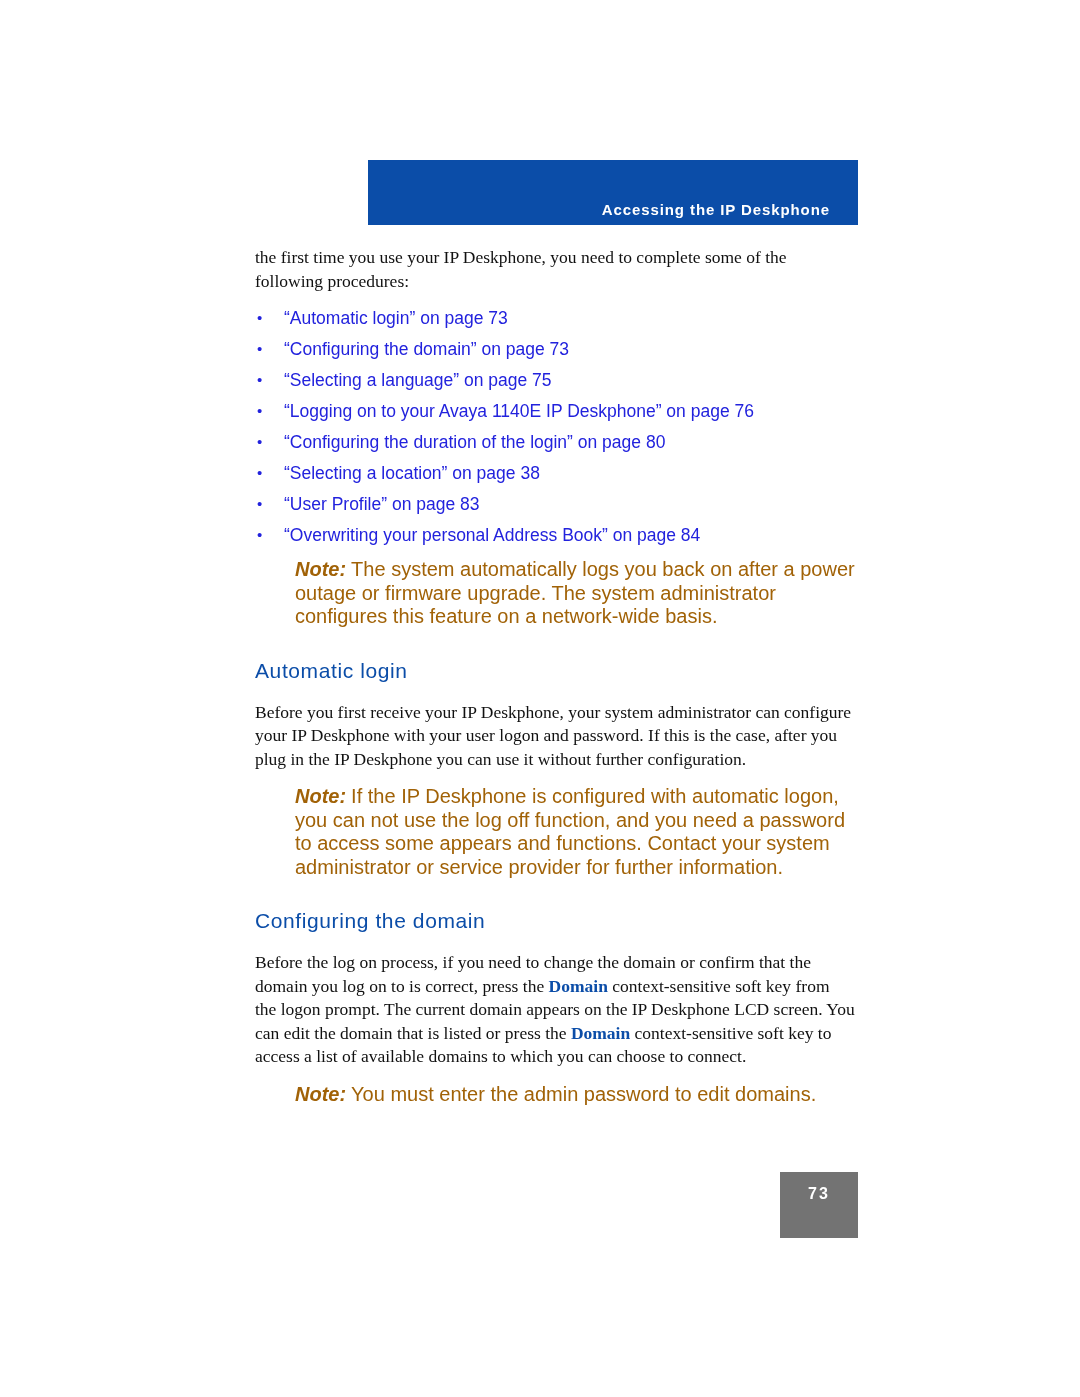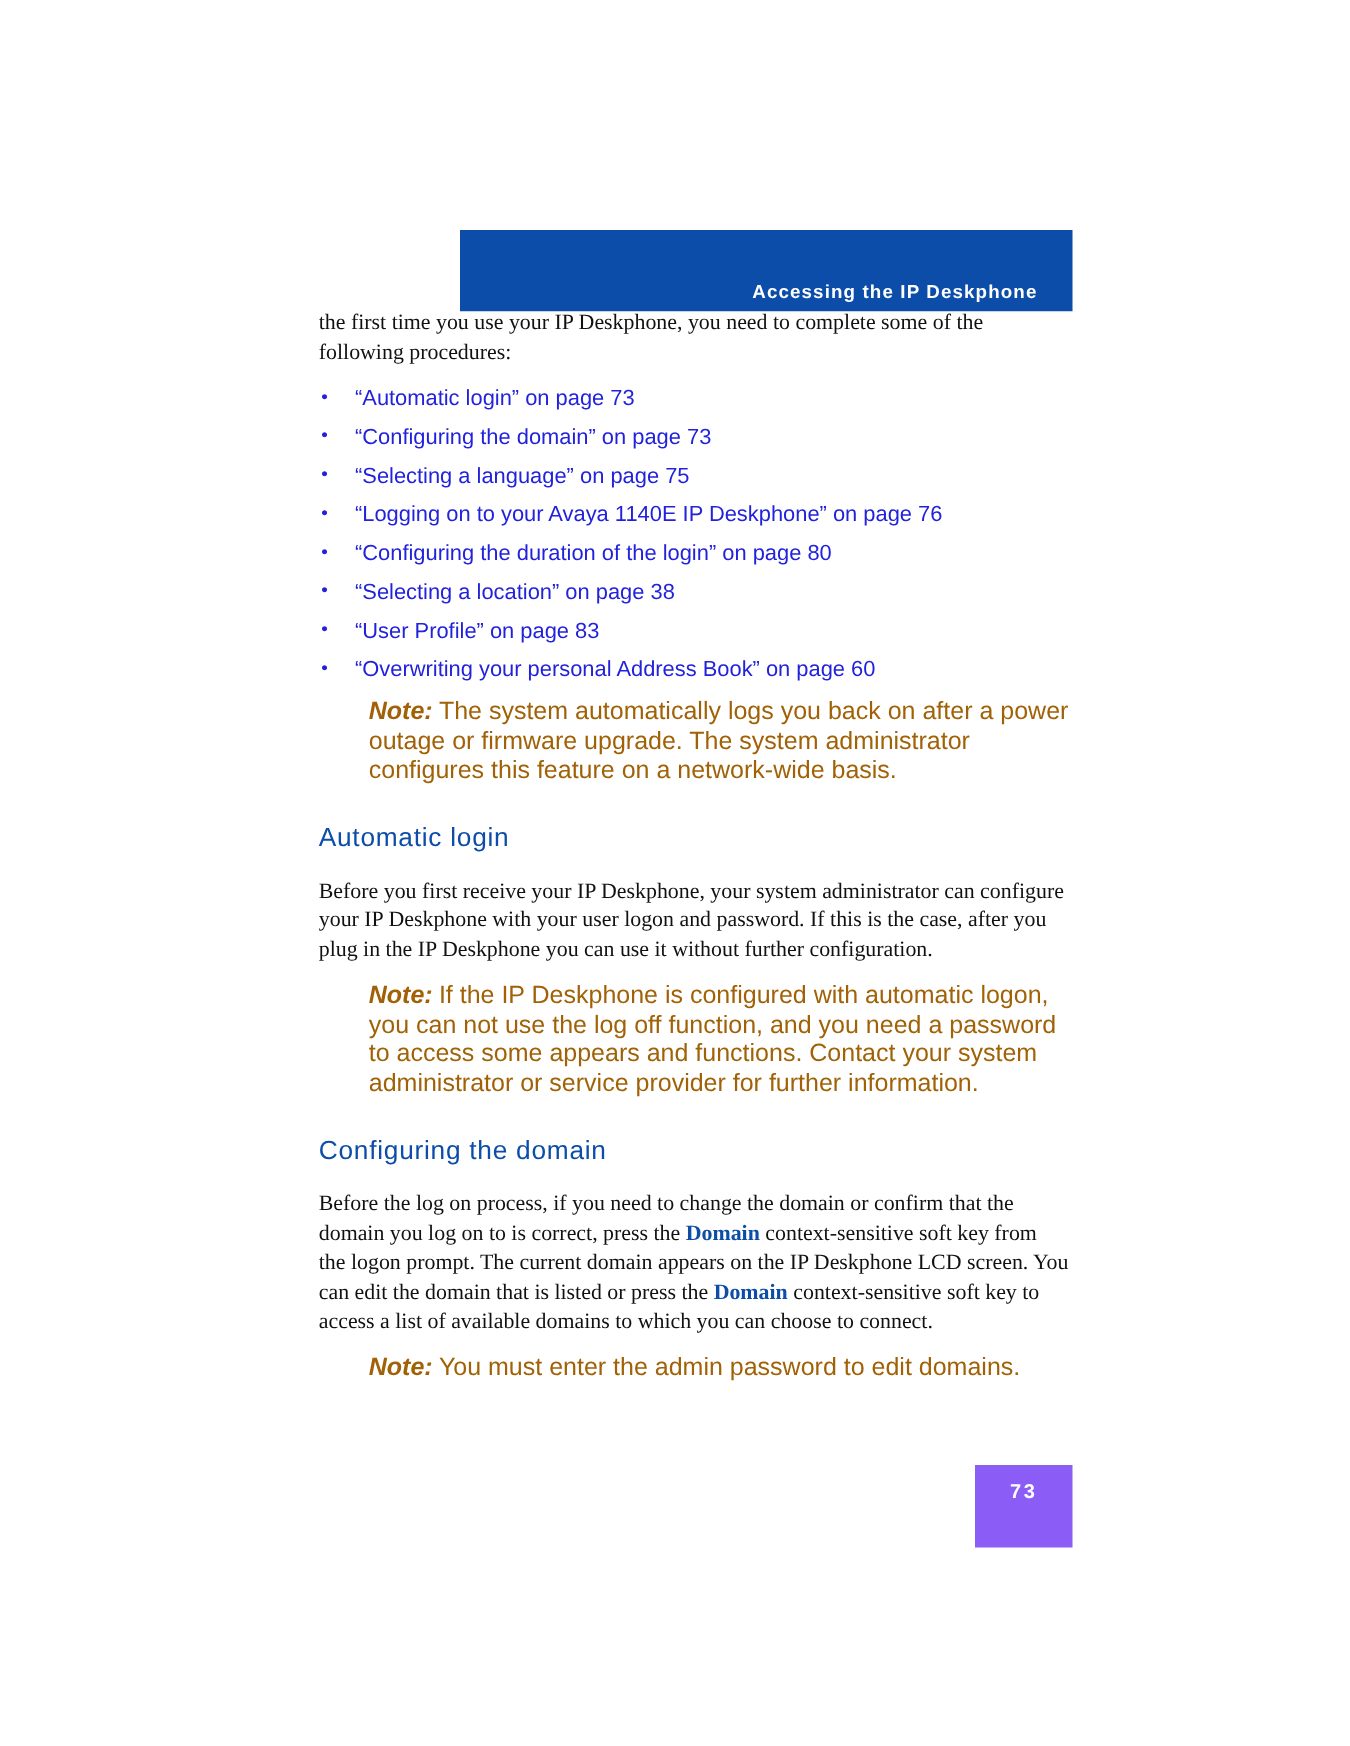--- a/index.html
+++ b/index.html
@@ -25,21 +25,20 @@
 
   
   .header-band {
     position: absolute;
     left: 368px;
     top: 160px;
     width: 490px;
     height: 65px;
     background: #0B4DA8;
     box-sizing: border-box;
-    margin-top: 24px;
   }
   .header-band-title {
     position: absolute;
     right: 28px;
     bottom: 7px;
     color: #ffffff;
     font-size: 15px;
     font-weight: bold;
     letter-spacing: 0.9px;
     white-space: nowrap;
@@ -114,21 +113,21 @@
     font-weight: bold;
   }
 
   
   .footer-pagebox {
     position: absolute;
     left: 780px;
     top: 1172px;
     width: 78px;
     height: 66px;
-    background: #8b5cf6;
+    background: #737373;
   }
   .footer-pagenum {
     position: absolute;
     left: 0;
     top: 13px;
     width: 100%;
     text-align: center;
     color: #ffffff;
     font-size: 16px;
     font-weight: bold;
@@ -172,21 +171,21 @@
       <li>
         <span class="bullet-marker">•</span>
         <span class="link-text">“Selecting a location” on page 38</span>
       </li>
       <li>
         <span class="bullet-marker">•</span>
         <span class="link-text">“User Profile” on page 83</span>
       </li>
       <li>
         <span class="bullet-marker">•</span>
-        <span class="link-text">“Overwriting your personal Address Book” on page 60</span>
+        <span class="link-text">“Overwriting your personal Address Book” on page 84</span>
       </li>
     </ul>
 
     <div class="note-block">
       <span class="note-label">Note:</span><span>The system automatically logs you back on after a power outage or firmware upgrade. The system administrator configures this feature on a network-wide basis.</span>
     </div>
 
     <h2 class="section-heading">Automatic login</h2>
     <p class="body-text">Before you first receive your IP Deskphone, your system administrator can configure your IP Deskphone with your user logon and password. If this is the case, after you plug in the IP Deskphone you can use it without further configuration.</p>
 

